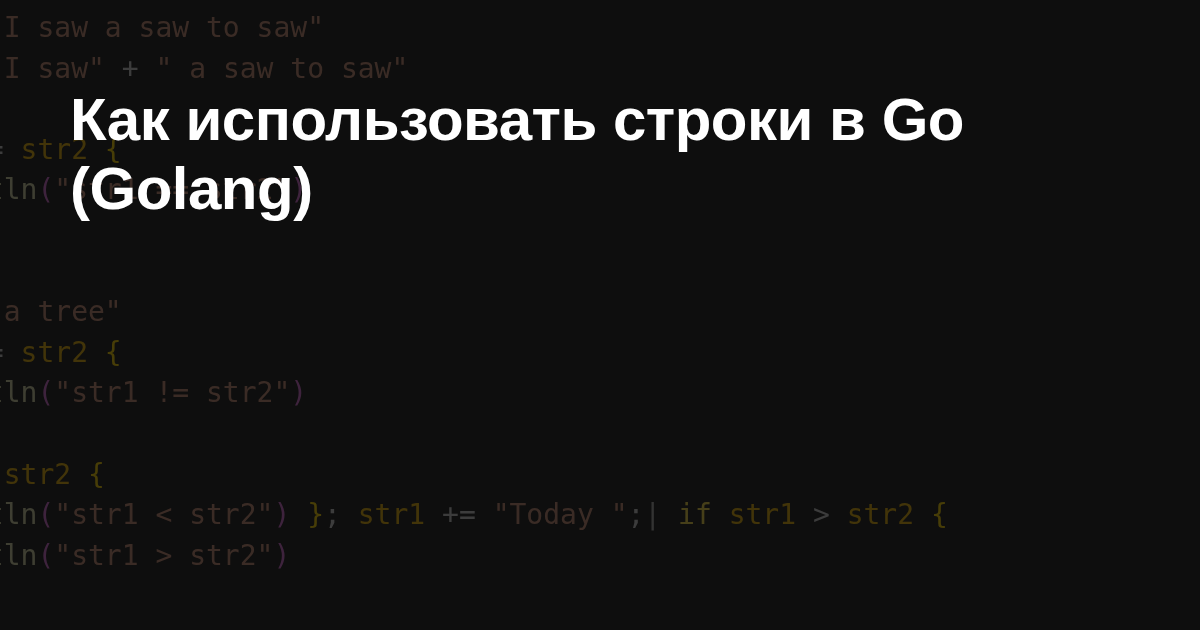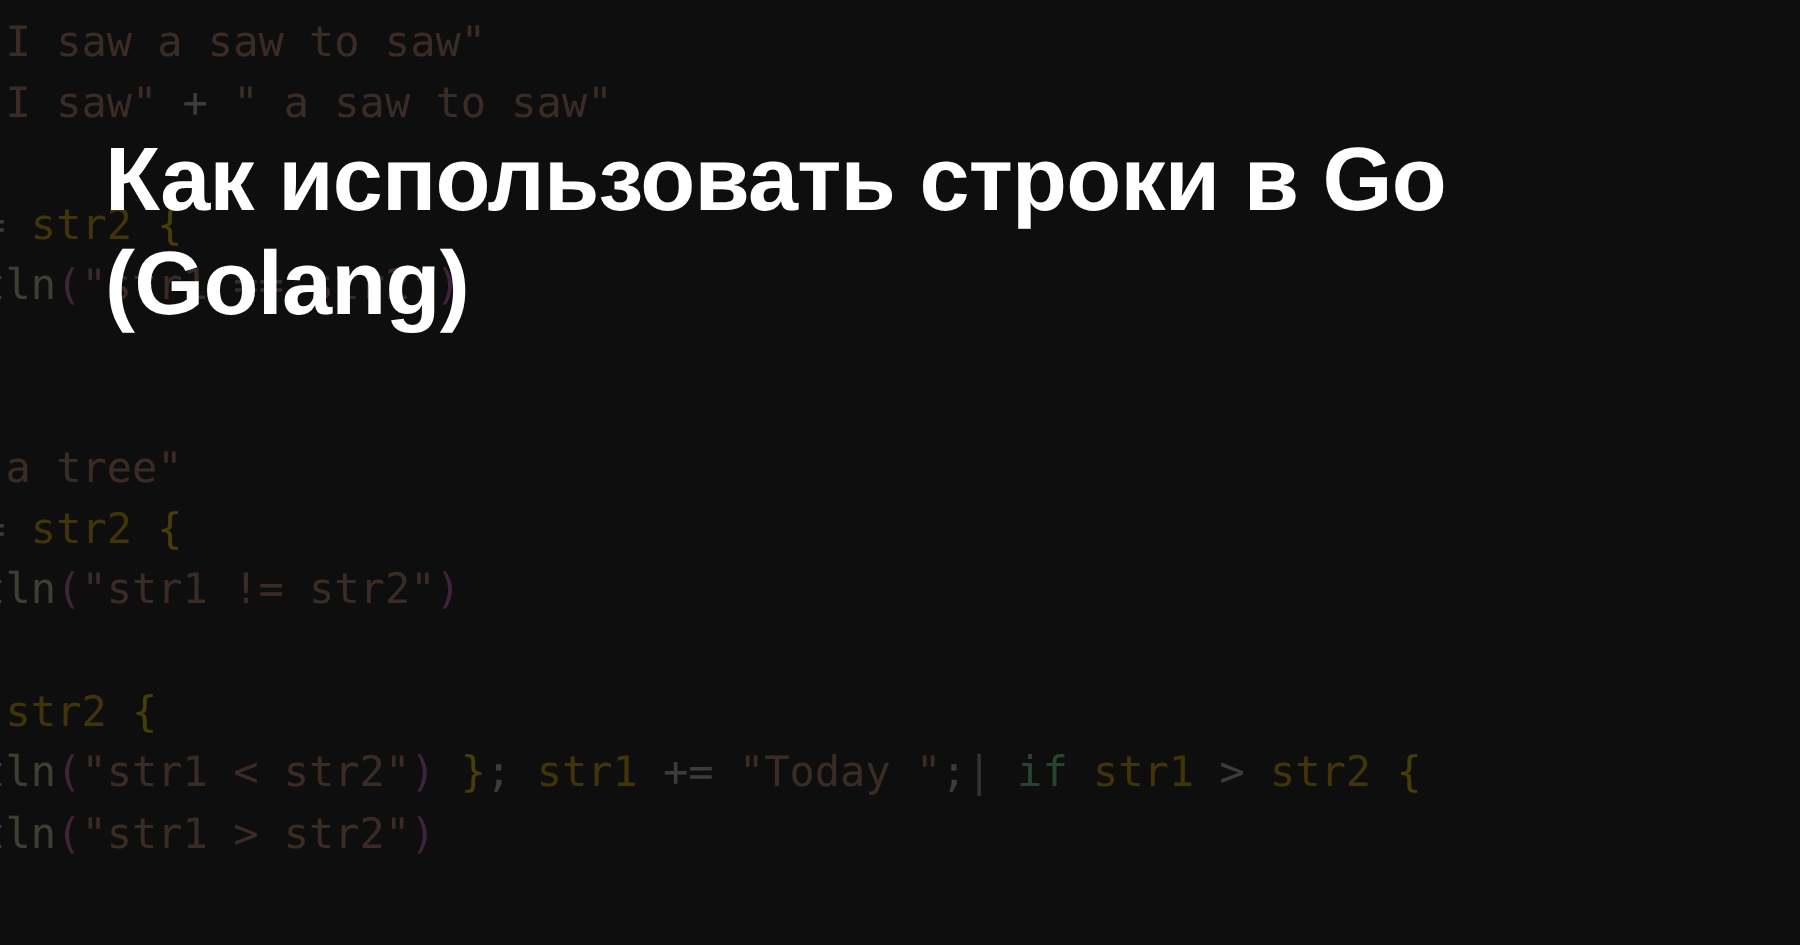--- a/index.html
+++ b/index.html
@@ -28,21 +28,21 @@
       color: #999;
     }
     .code-line {
       white-space: pre;
       margin-left: -30px;
     }
     .str { color: #ce9178; }
     .var { color: #eab308; }
     .op { color: #d4d4d4; }
     .fn { color: #dcdcaa; }
-    .kw { color: #86efac; }
+    .kw { color: #fde047; }
     .brace { color: #ffd700; }
     .paren { color: #da70d6; }
     .cursor { color: #aeafad; }
     .overlay {
       position: absolute;
       top: 0;
       left: 0;
       width: 100%;
       height: 100%;
       background: rgba(0,0,0,0.45);

